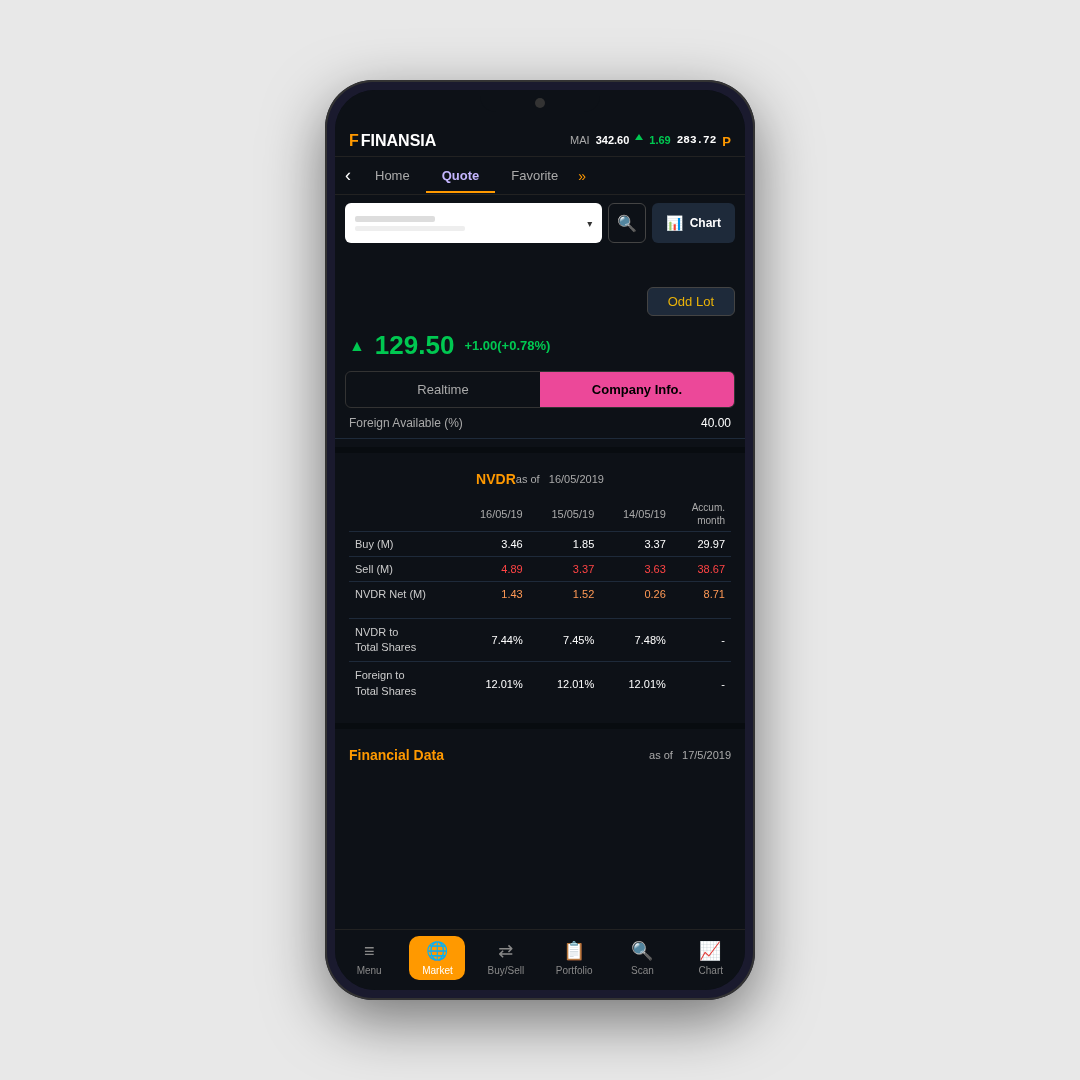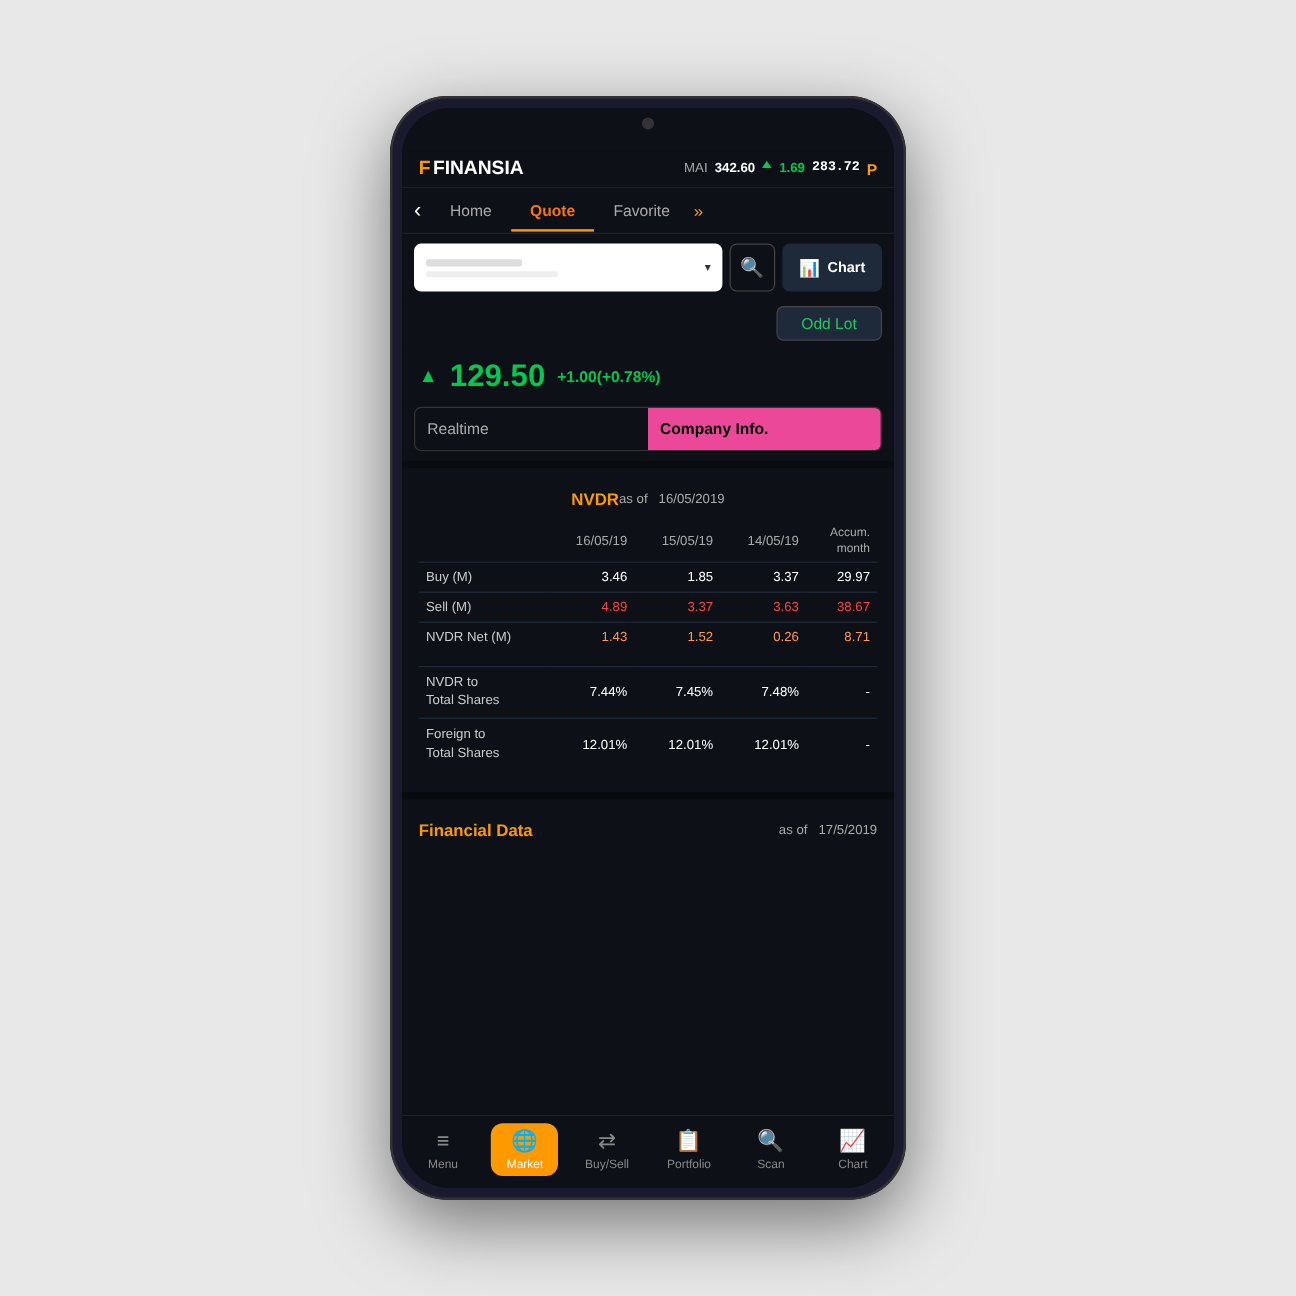--- a/index.html
+++ b/index.html
@@ -123,21 +123,21 @@
       cursor: pointer;
     }
     .nav-tab {
       padding: 10px 16px;
       font-size: 13px;
       color: #aaa;
       cursor: pointer;
       position: relative;
     }
     .nav-tab.active {
-      color: #f97316;
+      color: #c4b5fd;
       font-weight: 600;
     }
     .nav-tab.active::after {
       content: '';
       position: absolute;
       bottom: 0;
       left: 0; right: 0;
       height: 2px;
       background: #f90;
     }
@@ -204,23 +204,24 @@
       background: #0d1117;
       display: flex;
       justify-content: flex-end;
       padding: 4px 10px 8px;
     }
     .odd-lot-btn {
       background: #1e2a3a;
       border: 1px solid #444;
       border-radius: 6px;
       padding: 6px 20px;
-      color: #22c55e;
+      color: #eab308;
       font-size: 13px;
       cursor: pointer;
+      margin-top: 32px;
     }
 
     
     .price-row {
       background: #0d1117;
       display: flex;
       align-items: center;
       gap: 10px;
       padding: 6px 14px 10px;
     }
@@ -240,21 +241,21 @@
       background: #0d1117;
       display: flex;
       margin: 0 10px 0;
       border-radius: 6px;
       border: 1px solid #333;
       overflow: hidden;
     }
     .info-tab {
       flex: 1;
       padding: 10px;
-      text-align: left;
+      text-align: center;
       font-size: 13px;
       color: #aaa;
       cursor: pointer;
     }
     .info-tab.active {
       background: #ec4899;
       color: #000;
       font-weight: 700;
     }
 
@@ -463,20 +464,24 @@
       <div class="info-tab">
         <span>Realtime</span>
       </div>
       <div class="info-tab active">
         <span>Company Info.</span>
       </div>
     </div>
 
     <div class="content-area">
 
+      <div class="foreign-row">
+        <span class="foreign-label">Foreign Available (%)</span>
+        <span class="foreign-value">40.00</span>
+      </div>
 
       <div class="section-sep"></div>
 
       <div class="nvdr-section">
         <div class="nvdr-header">
           <span class="nvdr-title">NVDR</span>
           <span class="nvdr-date">
             <span>as of</span>
             &nbsp;
             <span>16/05/2019</span>

